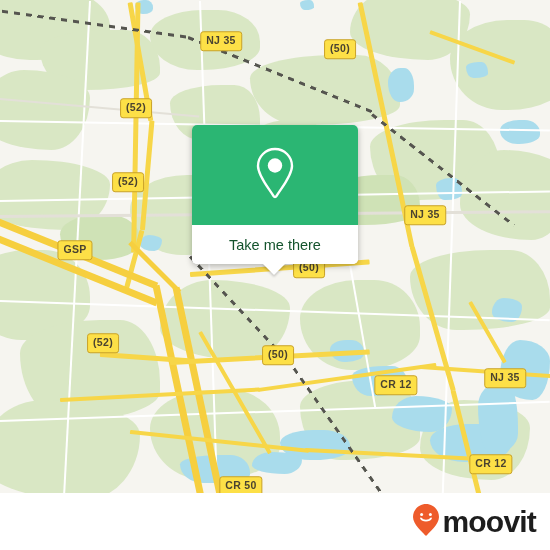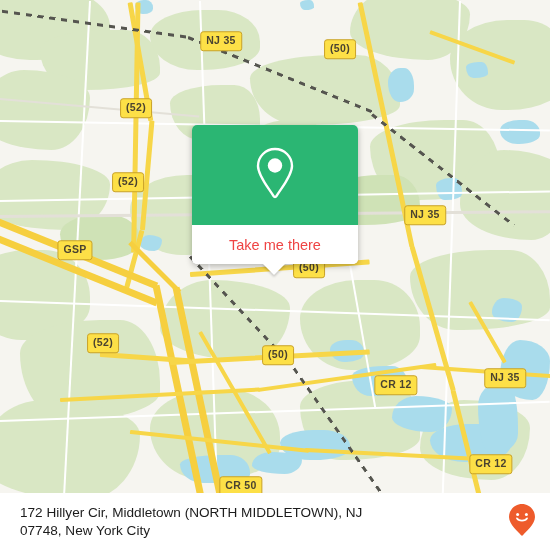--- a/index.html
+++ b/index.html
@@ -94,21 +94,21 @@
   }
   #card-bottom {
     position: absolute; left: 0; top: 100px;
     width: 166px; height: 39px;
     background: #ffffff;
     border-radius: 0 0 5px 5px;
     display: flex; align-items: center; justify-content: center;
   }
   #card-label {
     font-size: 14.5px;
-    color: #ef4444;
+    color: #14532d;
     font-family: "Liberation Sans", sans-serif;
   }
   #card-tail {
     position: absolute;
     left: 70px; top: 138px;
     width: 0; height: 0;
     border-left: 12px solid transparent;
     border-right: 12px solid transparent;
     border-top: 12px solid #ffffff;
     filter: drop-shadow(0 2px 1px rgba(0,0,0,.18));
@@ -283,26 +283,26 @@
       </span>
     </div>
     <div id="card-bottom">
       <span id="card-label">Take me there</span>
     </div>
     <div id="card-tail"></div>
   </div>
 
 
   <div id="footer">
-    <div id="footer-address">172 Hillyer Cir, Middletown (NORTH MIDDLETOWN), NJ 07748, New York City</div>
     <div id="logo">
       <span>
         <svg width="28" height="34" viewBox="0 0 28 34" aria-hidden="true">
           <path d="M14 1 C6.8 1 1 6.8 1 14 C1 21.5 10.5 29 13.1 32.2 C13.6 32.8 14.4 32.8 14.9 32.2 C17.5 29 27 21.5 27 14 C27 6.8 21.2 1 14 1 Z" fill="#ee5b2b"></path>
           <circle cx="9.6" cy="11.4" r="1.5" fill="#ffffff"></circle>
           <circle cx="18.4" cy="11.4" r="1.5" fill="#ffffff"></circle>
           <path d="M9 15.4 C10.6 18.4 17.4 18.4 19 15.4" stroke="#ffffff" stroke-width="1.8" fill="none" stroke-linecap="round"></path>
         </svg>
       </span>
+      <span id="logo-text">moovit</span>
     </div>
   </div>
 
 </div>
 
 </body></html>

